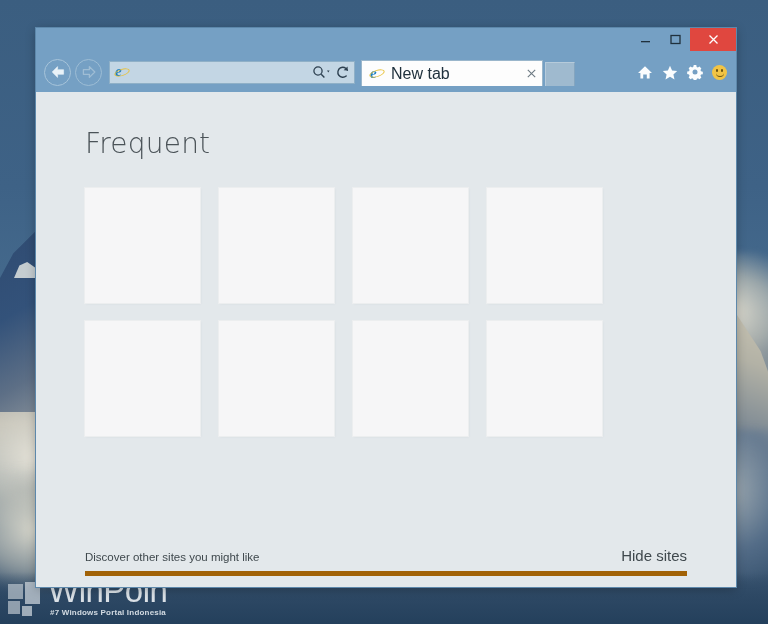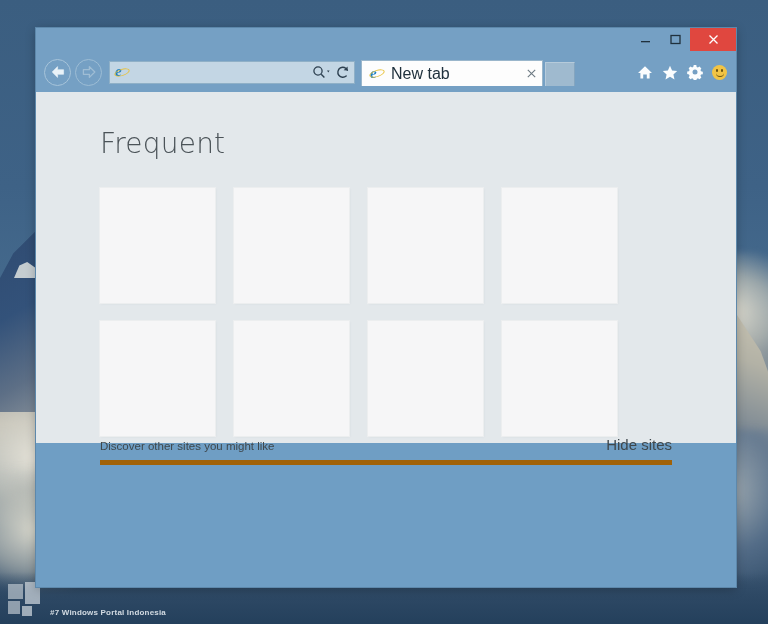--- a/index.html
+++ b/index.html
@@ -306,24 +306,24 @@
   .smiley .eye.r { right:4px; }
   .smiley .mouth {
     left:3.5px; bottom:3px; width:8px; height:4px;
     border:0; border-bottom:1.6px solid #6b5412;
     border-radius: 0 0 8px 8px;
     background: transparent;
   }
 
   
   #page {
-    height: 351px;
+    height: 495px;
     background: #e3e8eb;
     position: relative;
-    padding: 0 64px;
+    padding: 0 49px;
     display: flex;
     flex-direction: column;
   }
   #page-title {
     font-size: 28px;
     font-weight: 300;
     color: #4b5358;
     letter-spacing: .2px;
     margin-top: 35px;
     margin-bottom: 0;
@@ -401,20 +401,21 @@
   <div class="wp-dark-bottom"></div>
 
   <div id="watermark">
     <div class="wm-mark">
       <span class="wm-sq a"></span>
         <span class="wm-sq b"></span>
       <span class="wm-sq c"></span>
         <span class="wm-sq d"></span>
     </div>
     <div class="wm-txt">
+      <div class="wm-name">WinPoin</div>
       <div class="wm-sub">#7 Windows Portal Indonesia</div>
     </div>
   </div>
 
   <div id="ie-window">
 
     <div id="titlebar">
       <div class="win-btn min">
         <svg width="11" height="9" viewBox="0 0 11 9">
             <rect x="1" y="6" width="9" height="1.3" fill="currentColor"></rect>

